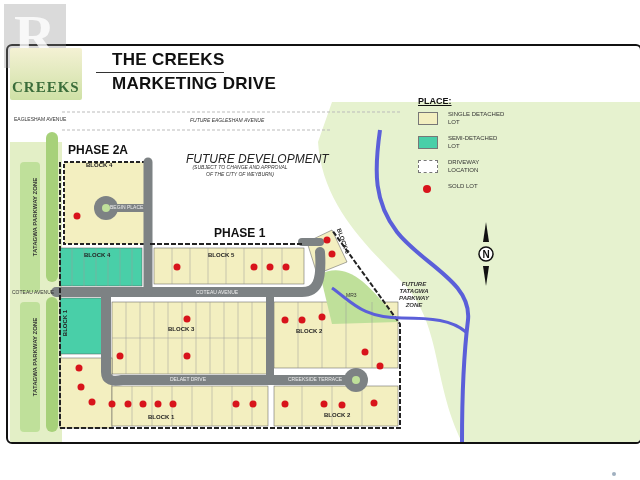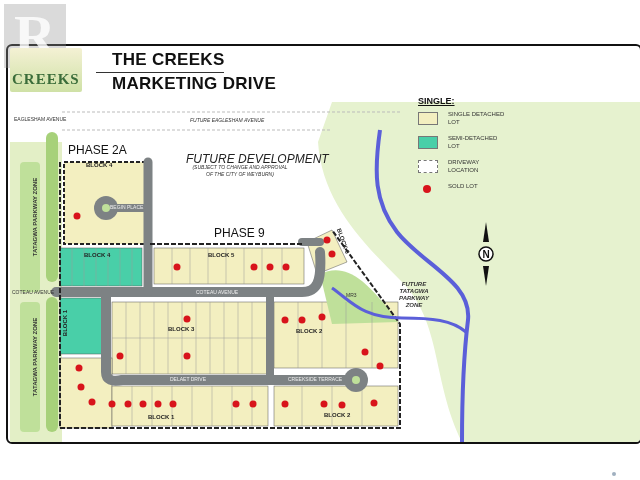--- a/index.html
+++ b/index.html
@@ -1,25 +1,25 @@
 <!DOCTYPE html>
 <html><head>
 <meta charset="utf-8">
 <style>
   html,body{margin:0;padding:0;}
   body{width:640px;height:480px;background:#ffffff;position:relative;overflow:hidden;font-family:"Liberation Sans",sans-serif;}
   .frame{position:absolute;left:6px;top:44px;width:632px;height:396px;border:2px solid #111;border-radius:6px;background:#fff;overflow:hidden;}
   .title{position:absolute;left:80px;font-weight:bold;font-size:17px;color:#111;letter-spacing:0.3px;margin-left:32px;}
   .t1{top:50px;} .t2{top:74px;}
   .t1u{position:absolute;left:96px;top:72px;width:128px;height:1px;background:#333;}
-  .logo{position:absolute;left:10px;top:48px;width:72px;height:44px;background:linear-gradient(#f4f1d4,#cfe1a6);border-radius:2px;}
+  .logo{position:absolute;left:10px;top:48px;width:72px;height:52px;background:linear-gradient(#f4f1d4,#cfe1a6);border-radius:2px;}
   .logo .ltext{position:absolute;left:2px;bottom:4px;font-family:"Liberation Serif",serif;font-size:15px;font-weight:bold;color:#3b6d3a;letter-spacing:1px;}
   .rwm{position:absolute;left:4px;top:4px;width:62px;height:64px;background:rgba(150,150,150,0.35);color:rgba(255,255,255,0.8);font-size:58px;font-weight:bold;text-align:center;line-height:64px;font-family:"Liberation Serif",serif;}
   .lbl{position:absolute;font-size:5px;color:#333;text-transform:uppercase;white-space:nowrap;}
-  .phase{position:absolute;font-size:12px;color:#111;font-weight:normal;}
+  .phase{position:absolute;font-size:12px;color:#111;font-weight:bold;}
   .fut{position:absolute;font-size:12px;font-style:italic;color:#222;}
   .futsub{position:absolute;font-size:5px;font-style:italic;color:#333;text-align:center;line-height:7px;}
   .legend{position:absolute;left:418px;top:96px;}
   .legend .ltitle{font-weight:bold;font-size:9px;text-decoration:underline;color:#111;}
   .litem{position:relative;height:24px;}
   .sw{position:absolute;left:0;top:6px;width:18px;height:11px;border:1px solid #777;}
   .lt{position:absolute;left:30px;top:4px;font-size:6px;color:#333;line-height:8px;text-transform:uppercase;width:60px;}
   .dot{position:absolute;width:8px;height:8px;border-radius:50%;background:#d8141b;}
   .bl{position:absolute;font-size:6px;color:#222;font-weight:bold;}
   .north{position:absolute;left:474px;top:224px;}
@@ -173,21 +173,21 @@
 
 <div class="lbl" style="left:14px;top:116px;">EAGLESHAM AVENUE</div>
 <div class="lbl" style="left:190px;top:117px;font-style:italic;">FUTURE EAGLESHAM AVENUE</div>
 <div class="lbl" style="left:12px;top:289px;">COTEAU AVENUE</div>
 <div class="lbl" style="left:196px;top:289px;color:#eee;">COTEAU AVENUE</div>
 <div class="lbl" style="left:110px;top:204px;color:#eee;">BEGIN PLACE</div>
 <div class="lbl" style="left:170px;top:376px;color:#eee;">DELAET DRIVE</div>
 <div class="lbl" style="left:288px;top:376px;color:#eee;">CREEKSIDE TERRACE</div>
 
 <div class="phase" style="left:68px;top:143px;">PHASE 2A</div>
-<div class="phase" style="left:214px;top:226px;">PHASE 9</div>
+<div class="phase" style="left:214px;top:226px;">PHASE 1</div>
 <div class="fut" style="left:186px;top:152px;">FUTURE DEVELOPMENT</div>
 <div class="futsub" style="left:180px;top:164px;width:120px;">
   <div>(SUBJECT TO CHANGE AND APPROVAL</div>
   <div>OF THE CITY OF WEYBURN)</div>
 </div>
 <div class="lbl" style="left:-4px;top:214px;transform:rotate(-90deg);font-size:6px;font-weight:bold;">TATAGWA PARKWAY ZONE</div>
 <div class="lbl" style="left:-4px;top:354px;transform:rotate(-90deg);font-size:6px;font-weight:bold;">TATAGWA PARKWAY ZONE</div>
 <div class="futsub" style="left:394px;top:281px;width:40px;font-size:6px;font-weight:bold;font-style:italic;">
   <div>FUTURE</div>
   <div>TATAGWA</div>
@@ -200,21 +200,21 @@
 <div class="bl" style="left:84px;top:252px;">BLOCK 4</div>
 <div class="bl" style="left:208px;top:252px;">BLOCK 5</div>
 <div class="bl" style="left:330px;top:238px;transform:rotate(70deg);">BLOCK 6</div>
 <div class="bl" style="left:168px;top:326px;">BLOCK 3</div>
 <div class="bl" style="left:296px;top:328px;">BLOCK 2</div>
 <div class="bl" style="left:324px;top:412px;">BLOCK 2</div>
 <div class="bl" style="left:52px;top:320px;transform:rotate(-90deg);">BLOCK 1</div>
 <div class="bl" style="left:148px;top:414px;">BLOCK 1</div>
 
 <div class="legend">
-  <div class="ltitle">SINGLE:</div>
+  <div class="ltitle">PLACE:</div>
   <div class="litem">
     <div class="sw" style="background:#f3efc0;"></div>
     <div class="lt">SINGLE DETACHED LOT</div>
   </div>
   <div class="litem">
     <div class="sw" style="background:#49cfa8;"></div>
     <div class="lt">SEMI-DETACHED LOT</div>
   </div>
   <div class="litem">
     <div class="sw" style="background:#fff;border-style:dashed;"></div>

